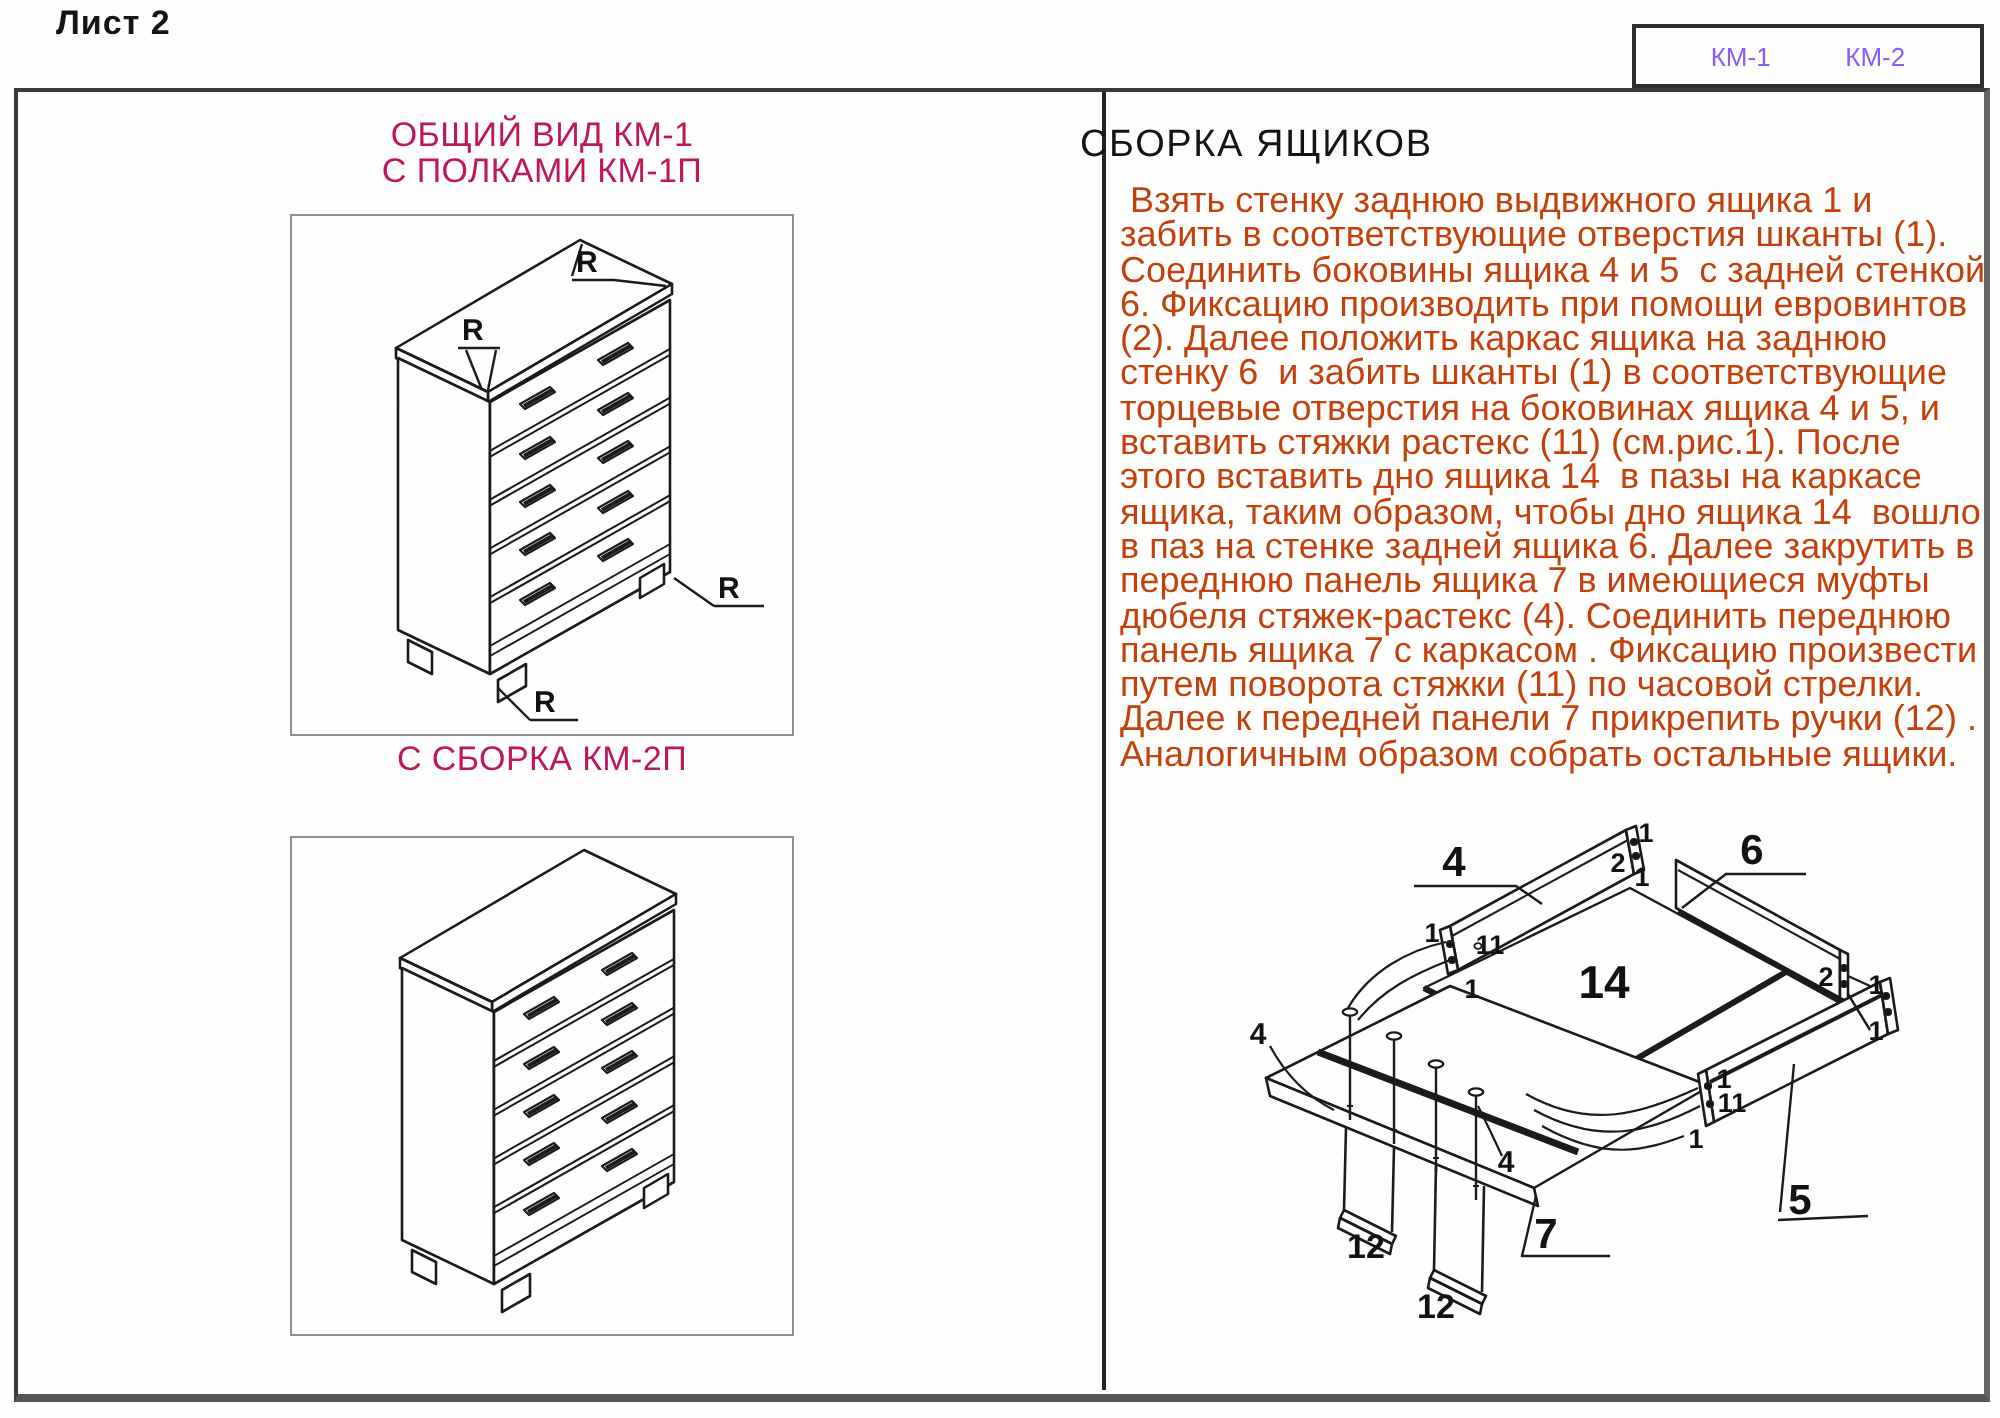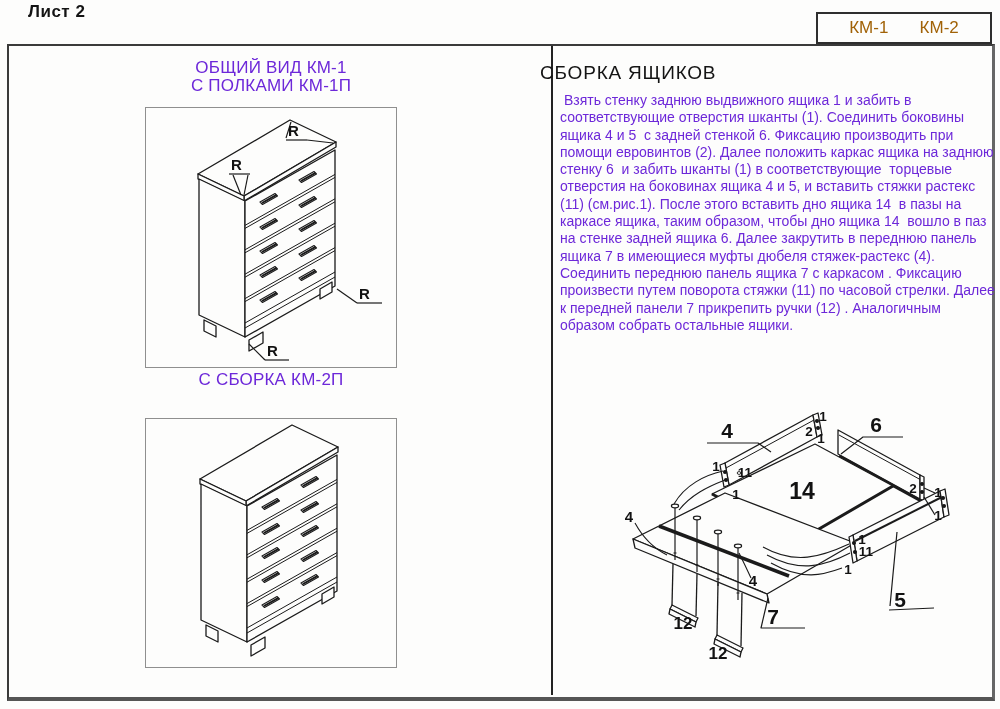--- a/index.html
+++ b/index.html
@@ -11,48 +11,48 @@
   }
   .page{position:absolute;inset:0;background:#fdfdfc;}
   .sheet-title{
     position:absolute;left:28px;top:2px;
     font-size:17px;font-weight:bold;letter-spacing:.5px;color:#141414;
   }
   .model-box{
     position:absolute;left:816px;top:12px;width:172px;height:28px;
     border:2px solid #2e2e2e;background:#fdfdfc;
     display:flex;align-items:center;justify-content:space-evenly;
-    font-size:17px;color:#a16207;
+    font-size:13px;color:#8b5cf6;
   }
   .main-frame{
     position:absolute;left:7px;top:44px;width:983px;height:651px;
     border:2px solid #3a3a3a;border-bottom:4px solid #555;border-right:3px solid #666;
     background:#fdfdfc;
   }
   .divider{position:absolute;left:551px;top:46px;height:649px;width:2px;background:#222;}
   .fig-title{
     position:absolute;left:120px;width:302px;text-align:center;
-    font-size:17px;line-height:18px;color:#6d28d9;letter-spacing:.2px;
+    font-size:17px;line-height:18px;color:#be185d;letter-spacing:.2px;
   }
   .fig-title.t1{top:59px;}
   .fig-title.t2{top:371px;}
   .fig-frame{
     position:absolute;left:145px;width:250px;
     border:1px solid #8f8f8f;background:#fdfdfc;
   }
   .fig-frame.f1{top:107px;height:259px;}
   .fig-frame.f2{top:418px;height:248px;}
   .fig-frame svg{display:block;width:100%;height:100%;}
   .section-title{
     position:absolute;left:540px;top:62px;width:430px;text-align:left;
     font-size:19px;letter-spacing:.8px;color:#141414;
   }
   .instructions{
     position:absolute;left:560px;top:92px;width:436px;
-    font-size:14px;line-height:17.3px;color:#6d28d9;
+    font-size:18px;line-height:17.3px;color:#c2410c;
     white-space:pre-wrap;margin:0;
   }
   .diagram{position:absolute;left:555px;top:395px;width:440px;height:300px;}
   .diagram svg{display:block;width:100%;height:100%;}
   text{font-family:"Liberation Sans", sans-serif;fill:#121212;}
 </style>
 </head>
 <body>
 
 <div class="page">

